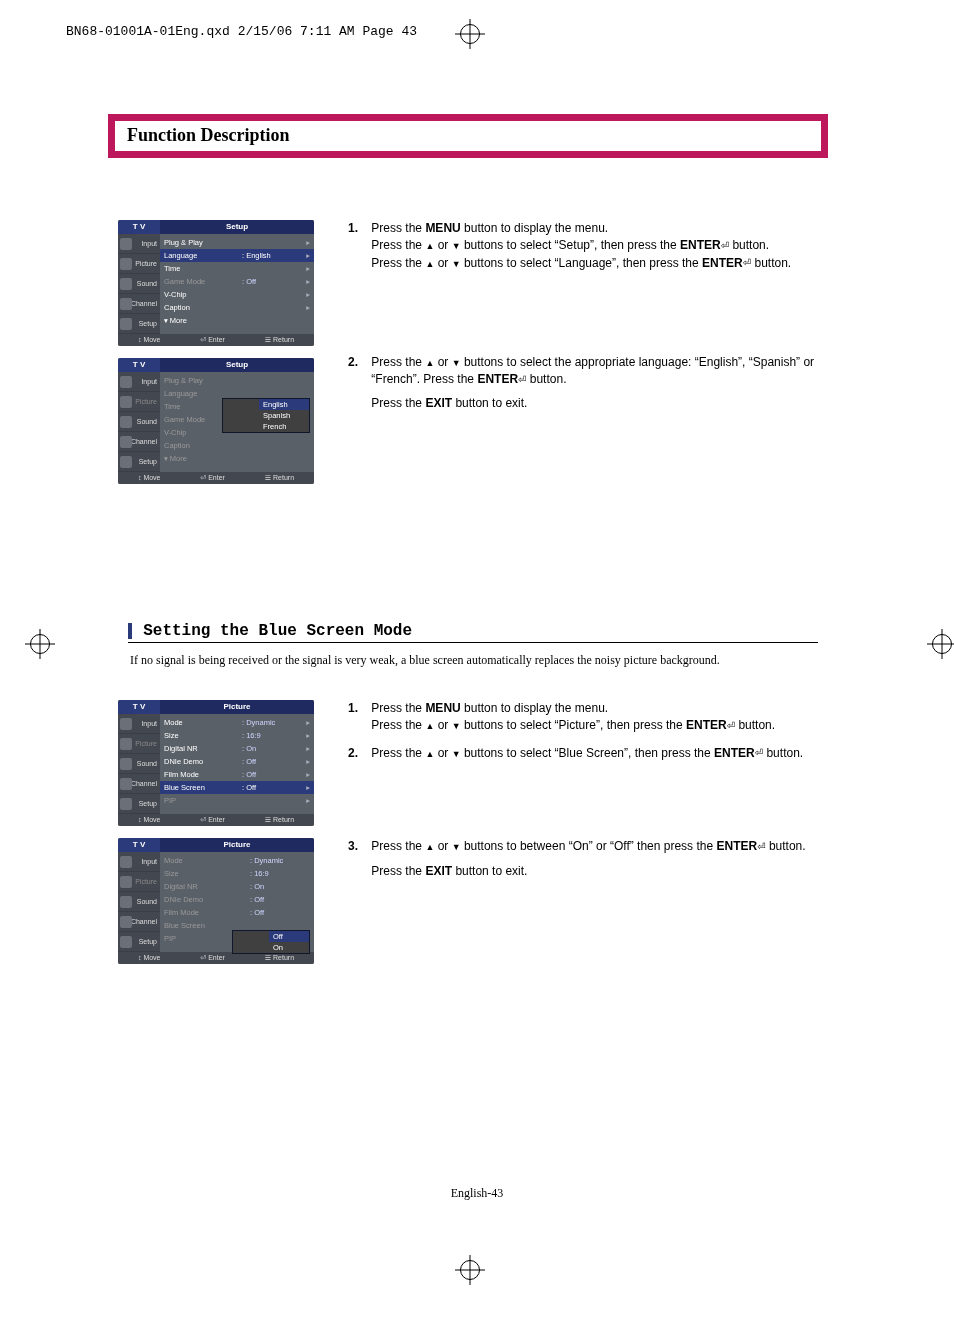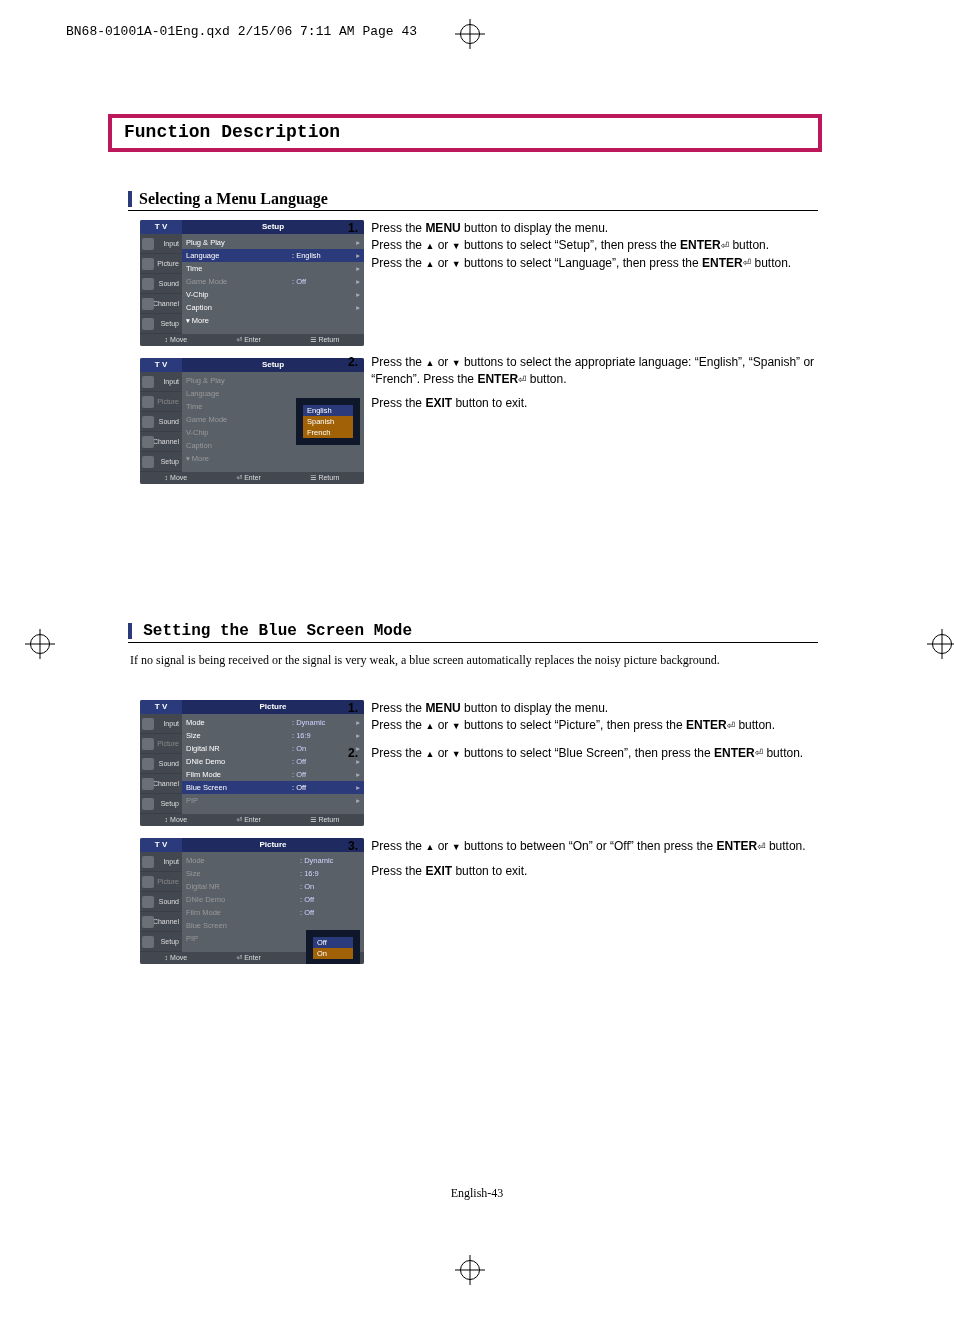--- a/index.html
+++ b/index.html
@@ -42,22 +42,21 @@
   .reg-left { top: 634px; left: 30px; }
   .reg-right { top: 634px; left: 932px; }
   .reg-bottom { top: 1260px; left: 460px; }
 
   .main-box {
     position: absolute;
     left: 108px;
     top: 114px;
     width: 706px;
     height: 30px;
-    border: 4px solid #be185d;
-    font-family: Liberation Mono, monospace;
+    border: 7px solid #be185d;
   }
   .main-box .title {
     position: absolute;
     left: 12px;
     top: 4px;
     font-size: 18px;
     font-weight: bold;
   }
 
   .section-heading {
@@ -121,22 +120,22 @@
     margin-top: 10px;
     font-size: 11px;
   }
   .instructions .note-arrow {
     font-family: sans-serif;
   }
 
   
   .osd {
     position: absolute;
-    left: 140px;
-    width: 224px;
+    left: 118px;
+    width: 196px;
     background: #555a60;
     font-family: Arial, sans-serif;
     font-size: 8px;
     color: #e8e8e8;
     border-radius: 2px;
     overflow: hidden;
   }
   .osd .head {
     display: flex;
     height: 14px;
@@ -203,24 +202,25 @@
   .osd .item.hl .v { color: #fff; }
 
   .osd .submenu {
     position: relative;
     height: 0;
   }
   .osd .sub-box {
     position: absolute;
     right: 4px;
     top: -2px;
-    background: #a16207;
-    border: 7px solid #0f172a;
+    background: #404040;
+    border: 1px solid #0f172a;
     font-size: 7.5px;
     width: 50px;
+    padding-left: 36px;
   }
   .osd .sub-box .opt {
     padding: 0 4px;
     height: 11px;
     line-height: 11px;
     color: #fff;
   }
   .osd .sub-box .opt.hl { background: #2b3a7a; }
 
   .osd .foot {
@@ -256,24 +256,20 @@
   <div class="print-header">BN68-01001A-01Eng.qxd  2/15/06  7:11 AM  Page 43</div>
   <div class="register reg-top"></div>
   <div class="register reg-left"></div>
   <div class="register reg-right"></div>
   <div class="register reg-bottom"></div>
 
   <div class="main-box">
     <div class="title">Function Description</div>
   </div>
 
-  <div class="section-heading sh1">
-    <span class="bar"></span>
-    <span class="txt">Selecting a Menu Language</span>
-  </div>
 
   <div class="osd" style="top:220px">
     <div class="head">
       <div class="cat">T V</div>
       <div class="title">Setup</div>
     </div>
     <div class="content">
       <div class="tabs">
         <div class="tab">
             <span class="ic"></span>

